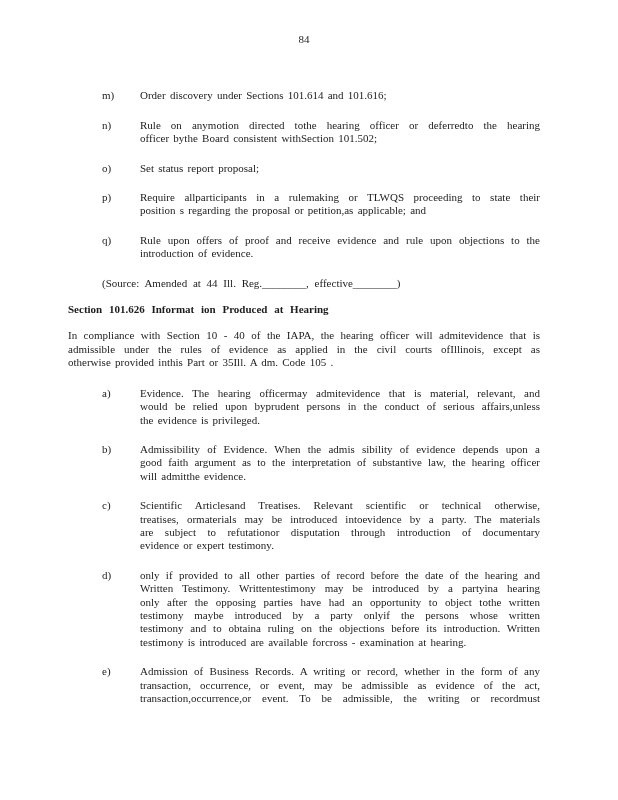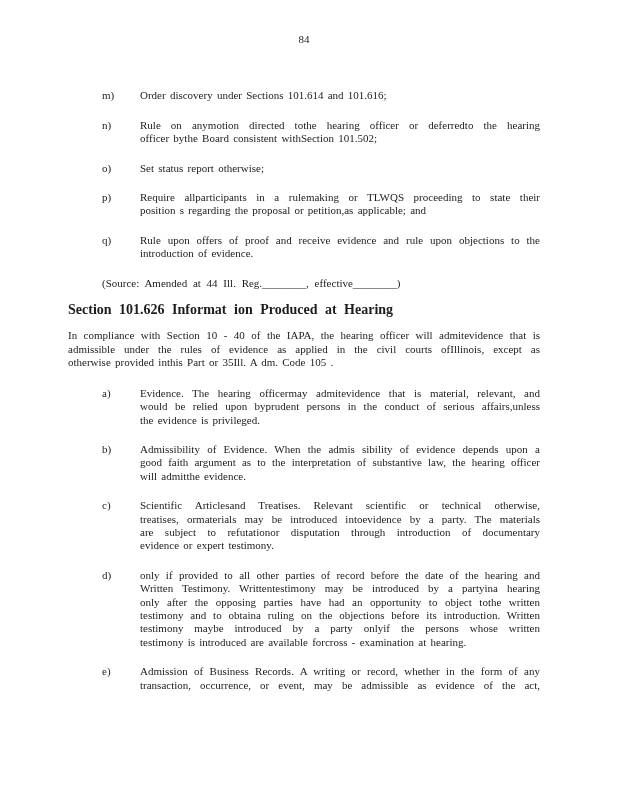--- a/index.html
+++ b/index.html
@@ -29,21 +29,21 @@
   }
   .item .label { flex: none; width: 38px; }
   .item .txt   { flex: 1; min-width: 0; }
   .source {
     margin: 0 0 13px 34px;
     line-height: 13.4px;
     word-spacing: 3px;
   }
   .heading {
     font-weight: bold;
-    font-size: 14px;
+    font-size: 11px;
     word-spacing: 4px;
     line-height: 13.4px;
     margin: 0 0 13px 0;
   }
   .intro { margin: 0 0 17px 0; }
   .u { text-underline-offset: 2px; }
 </style>
 </head>
 <body>
 
@@ -62,21 +62,21 @@
     <div class="label">n)</div>
     <div class="txt">
       <div class="ln j">Rule on anymotion directed tothe hearing officer or deferredto the hearing</div>
       <div class="ln l">officer bythe Board consistent withSection 101.502;</div>
     </div>
   </div>
 
   <div class="item">
     <div class="label">o)</div>
     <div class="txt">
-      <div class="ln l">Set status report otherwise;</div>
+      <div class="ln l">Set status report proposal;</div>
     </div>
   </div>
 
   <div class="item">
     <div class="label">p)</div>
     <div class="txt">
       <div class="ln j">Require allparticipants in a rulemaking or TLWQS proceeding to state their</div>
       <div class="ln l">position s regarding the proposal or petition,as applicable; and</div>
     </div>
   </div>
@@ -126,27 +126,28 @@
       <div class="ln l">evidence or expert testimony.</div>
     </div>
   </div>
 
   <div class="item">
     <div class="label">d)</div>
     <div class="txt">
       <div class="ln j">only if provided to all other parties of record before the date of the hearing and</div>
       <div class="ln j">Written Testimony. Writtentestimony may be introduced by a partyina hearing</div>
       <div class="ln j">only after the opposing parties have had an opportunity to object tothe written</div>
+      <div class="ln j">testimony maybe introduced by a party onlyif the persons whose written</div>
       <div class="ln j">testimony and to obtaina ruling on the objections before its introduction. Written</div>
-      <div class="ln j">testimony maybe introduced by a party onlyif the persons whose written</div>
       <div class="ln l">testimony is introduced are available forcross - examination at hearing.</div>
     </div>
   </div>
 
   <div class="item">
     <div class="label">e)</div>
     <div class="txt">
       <div class="ln j">Admission of Business Records. A writing or record, whether in the form of any</div>
       <div class="ln j">transaction, occurrence, or event, may be admissible as evidence of the act,</div>
+      <div class="ln j">transaction,occurrence,or event. To be admissible, the writing or recordmust</div>
     </div>
   </div>
 
 </div>
 
 </body></html>

